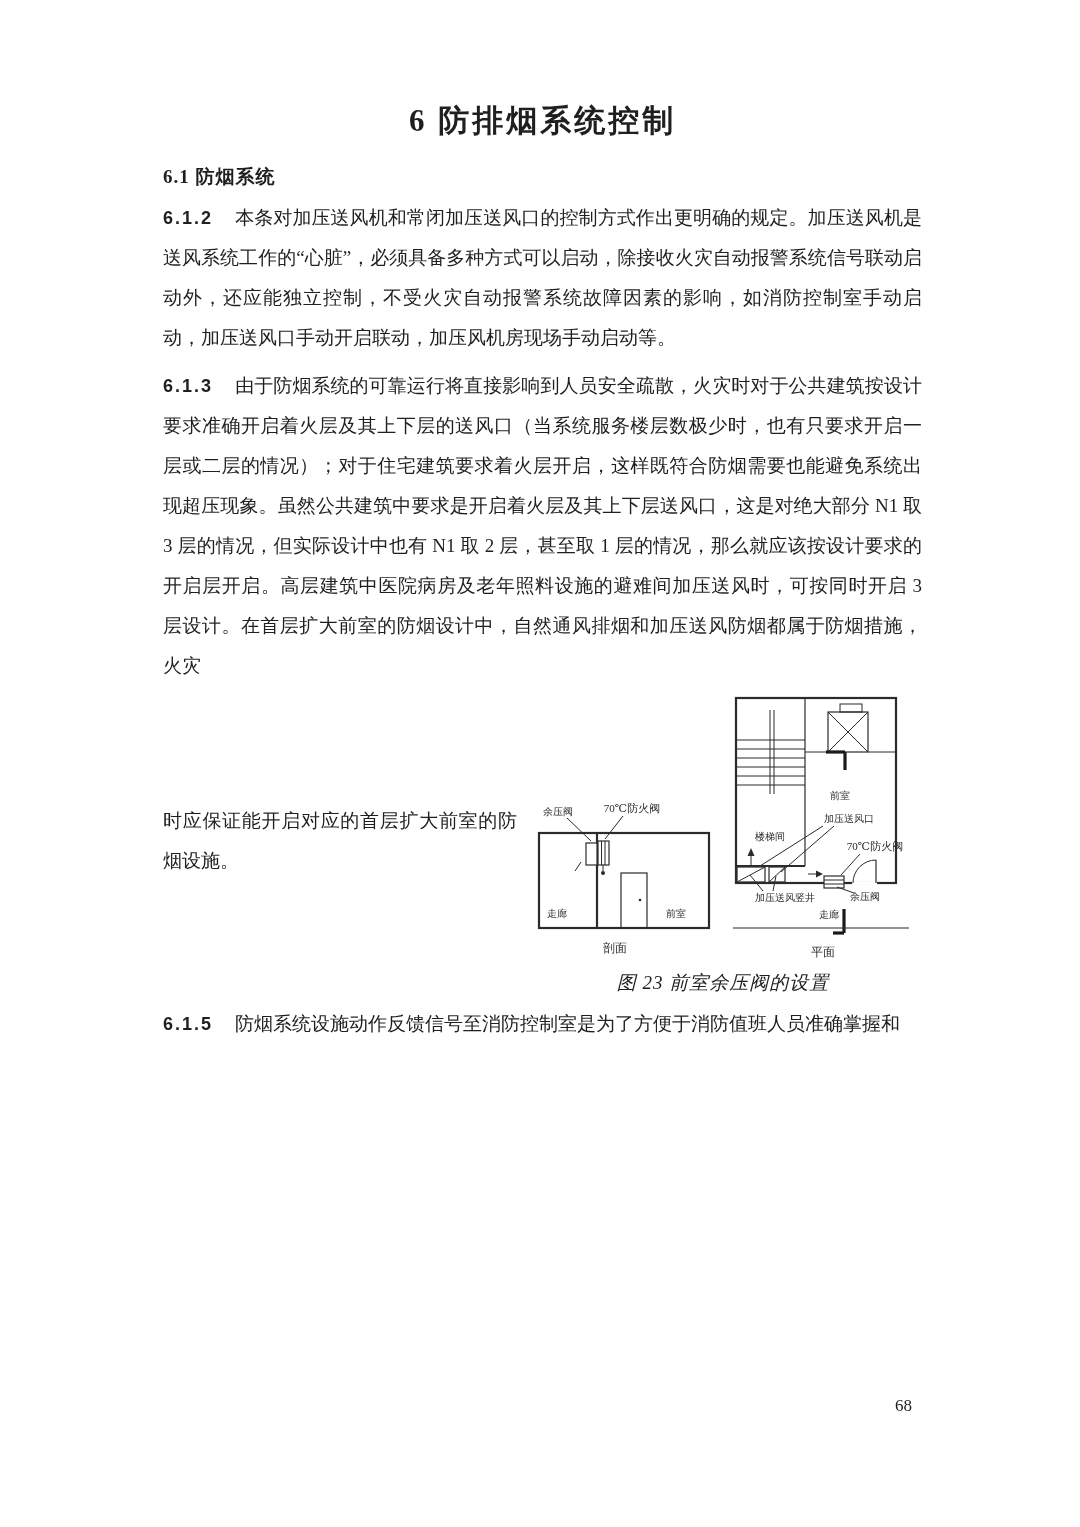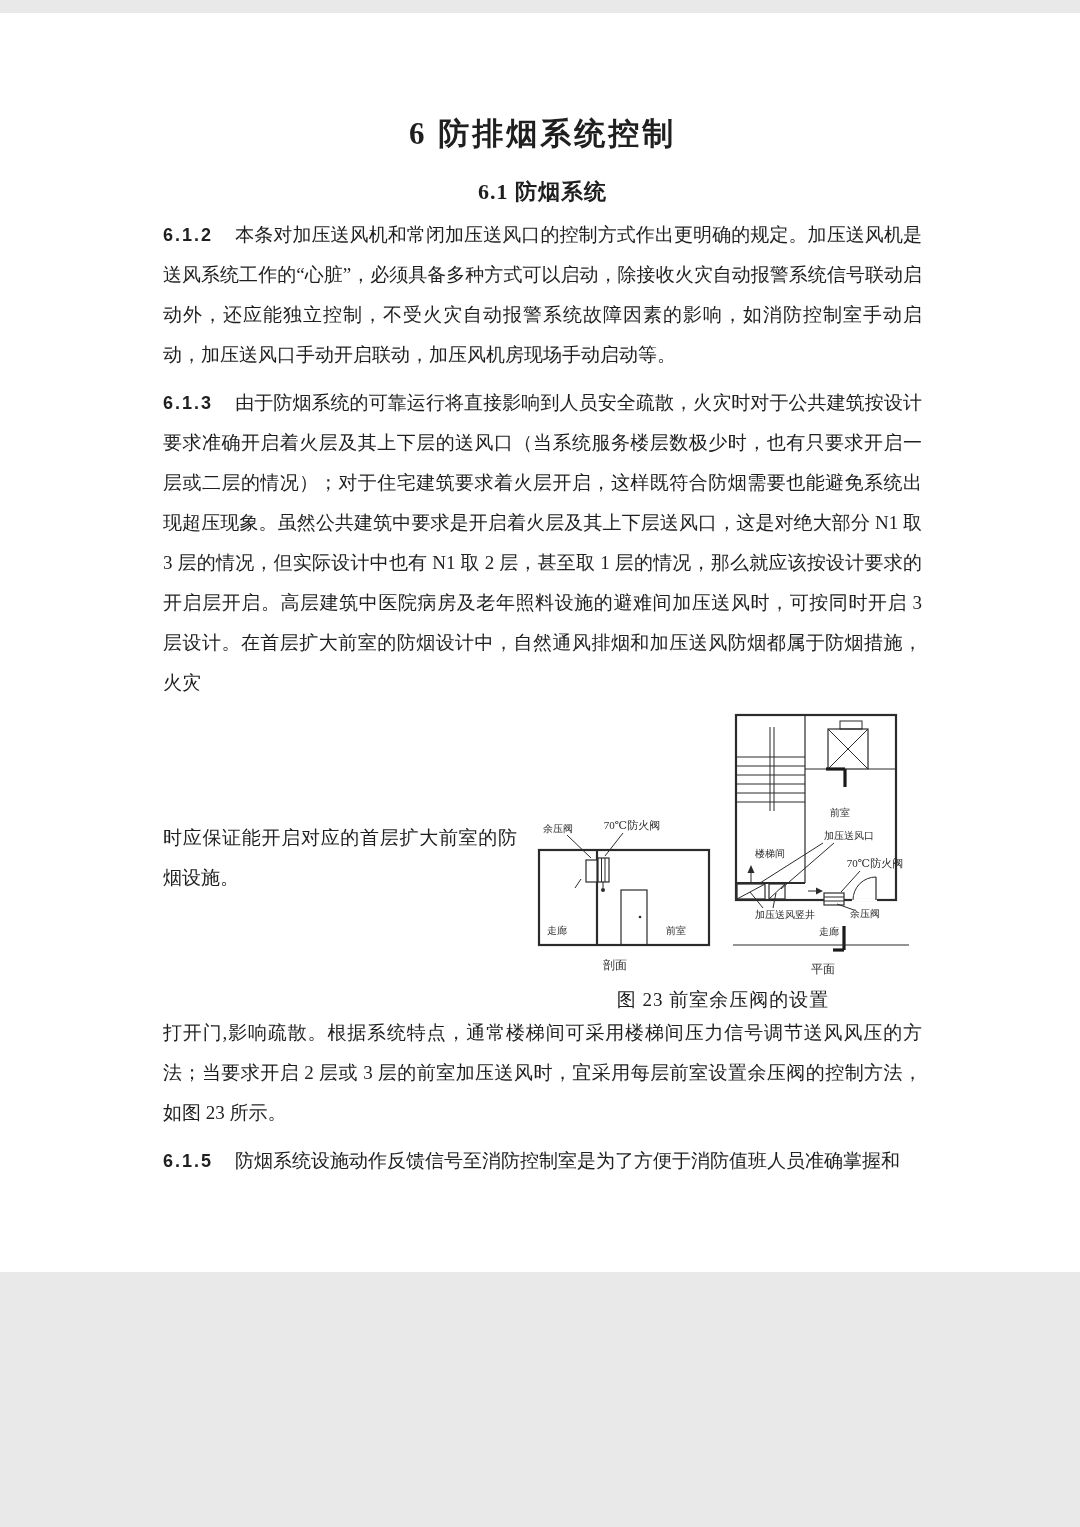--- a/index.html
+++ b/index.html
@@ -1,40 +1,39 @@
 <!DOCTYPE html>
 <html><head>
 <meta charset="utf-8">
 <style>
   * { margin: 0; padding: 0; box-sizing: border-box; }
   html, body { background: #e9e9e9; }
   .page {
     position: relative;
     width: 1080px;
-    height: 1259px;
-    margin: 13px auto;
+    height: 1527px;
+    margin: 0 auto;
     background: #ffffff;
     font-family: "Liberation Serif", "DejaVu Serif", serif;
     color: #1f1f1f;
     overflow: hidden;
   }
   .content {
     padding: 0 158px 0 163px;
   }
   h1.doc-title {
     margin-top: 100px;
     text-align: center;
     font-size: 31px;
     font-weight: bold;
     letter-spacing: 3px;
   }
   h2.doc-subtitle {
     margin-top: 22px;
-    text-align: center;
-    font-size: 22px;
+    font-size: 19px;
     font-weight: bold;
     letter-spacing: 1px;
   }
   p.para {
     margin-top: 8px;
     font-size: 19px;
     line-height: 40px;
     text-align: justify;
     text-align-last: left;
   }
@@ -58,20 +57,21 @@
     margin-left: 6px;
     margin-top: 4px;
     text-align: center;
   }
   .figure-block svg { display: block; }
   .fig-caption {
     margin-top: 2px;
     font-size: 19px;
     letter-spacing: 1px;
     text-align: center;
+    font-style: italic;
   }
   .page-number {
     position: absolute;
     top: 1396px;
     right: 168px;
     font-size: 17px;
   }
   svg text {
     font-family: "Liberation Serif", "DejaVu Serif", serif;
     fill: #2b2b2b;
@@ -207,20 +207,19 @@
             <line class="ln-bold" x1="310" y1="243" x2="321" y2="243"></line>
             <line class="ln" x1="210" y1="238" x2="386" y2="238"></line>
 
             <text x="300" y="266" font-size="12" text-anchor="middle">平面</text>
           </g>
         </svg>
         <div class="fig-caption">图 23  前室余压阀的设置</div>
       </div>
     </div>
 
-    <p class="para cont"><span>打开门,影响疏散。根据系统特点，通常楼梯间可采用楼梯间压力信号调节送风风压的方法；当要求开启 2 层或 3 层的前室加压送风时，宜采用每层前室设置余压阀的控制方法，如图 23 所示。</span></p>
 
     <p class="para"><b class="num">6.1.5</b><span>防烟系统设施动作反馈信号至消防控制室是为了方便于消防值班人员准确掌握和</span></p>
 
   </div>
 
   <div class="page-number">68</div>
 </div>
 
 </body></html>

